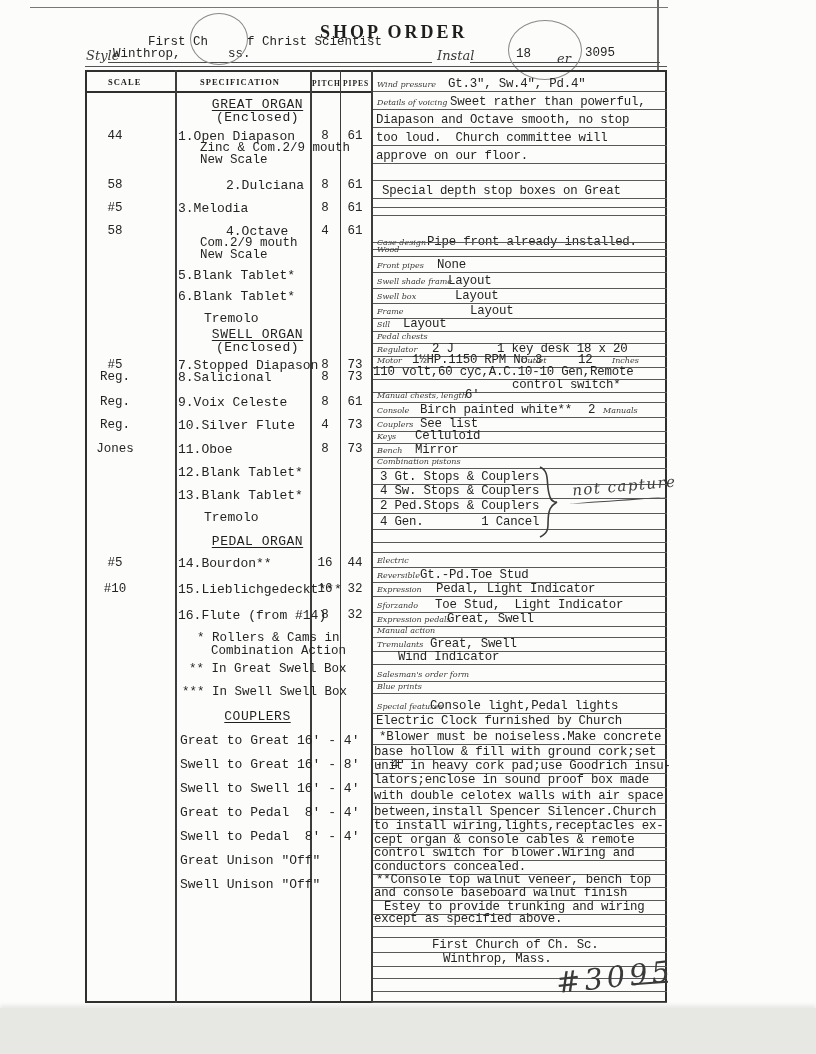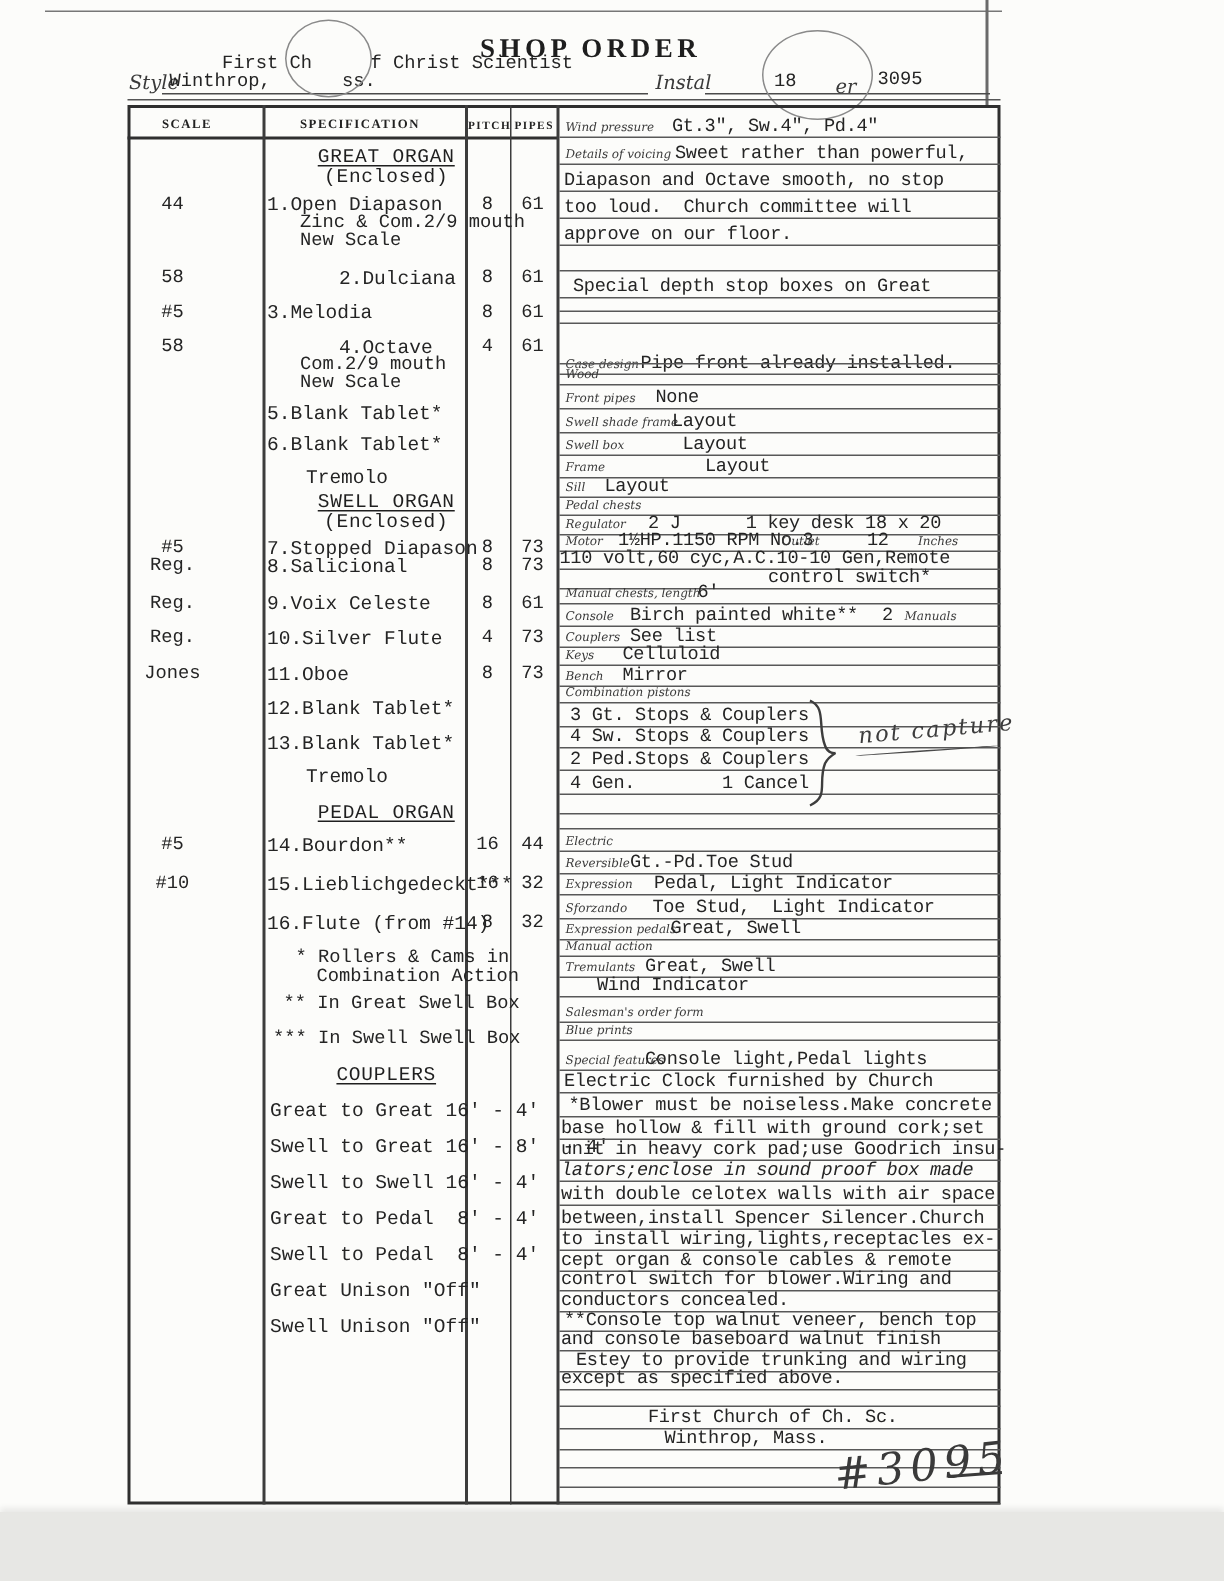--- a/index.html
+++ b/index.html
@@ -306,21 +306,21 @@
       </div>
       <div class="rrow" style="top: 729px; height: 16px;">
         <span class="val" style="left: 6px;">*Blower must be noiseless.Make concrete</span>
       </div>
       <div class="rrow" style="top: 745px; height: 15px;">
         <span class="val" style="left: 1px;">base hollow &amp; fill with ground cork;set</span>
       </div>
       <div class="rrow" style="top: 760px; height: 14px;">
         <span class="val" style="left: 1px;">unit in heavy cork pad;use Goodrich insu-</span>
       </div>
-      <div class="rrow" style="top: 774px; height: 14px; font-style: italic;">
+      <div class="rrow" style="top: 774px; height: 14px;">
         <span class="val" style="left: 1px;">lators;enclose in sound proof box made</span>
       </div>
       <div class="rrow" style="top: 788px; height: 16px;">
         <span class="val" style="left: 1px;">with double celotex walls with air space</span>
       </div>
       <div class="rrow" style="top: 804px; height: 16px;">
         <span class="val" style="left: 1px;">between,install Spencer Silencer.Church</span>
       </div>
       <div class="rrow" style="top: 820px; height: 14px;">
         <span class="val" style="left: 1px;">to install wiring,lights,receptacles ex-</span>

